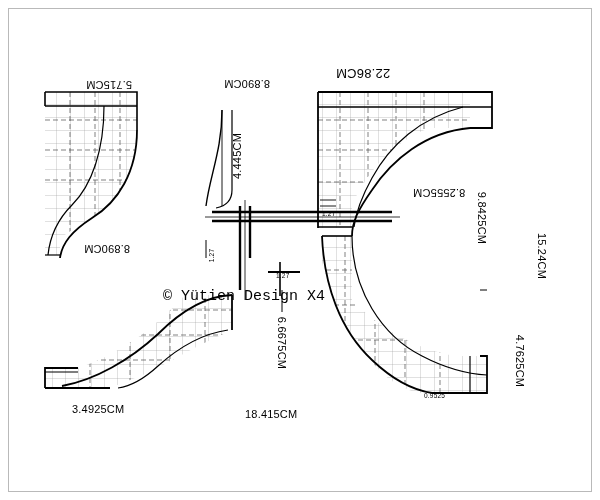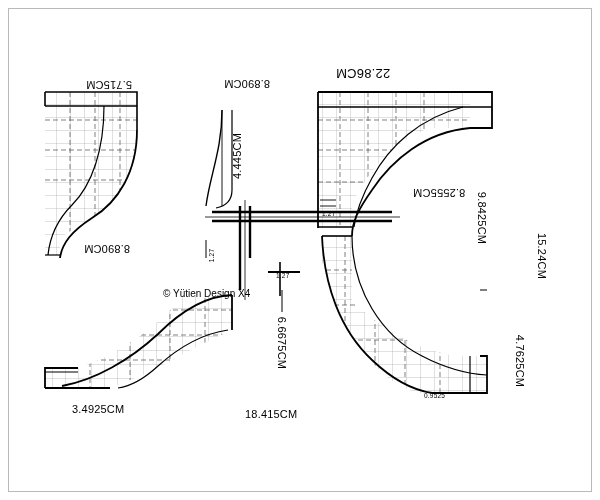--- a/index.html
+++ b/index.html
@@ -5,21 +5,21 @@
   html,body{margin:0;padding:0;background:#ffffff;}
   body{font-family:"Liberation Sans", sans-serif;}
   #root{position:relative;width:600px;height:500px;background:#ffffff;overflow:hidden;}
   #frame{position:absolute;left:8px;top:8px;width:584px;height:484px;border:1px solid #b9b9b9;box-sizing:border-box;}
   .dim{position:absolute;font-size:11px;color:#000;white-space:nowrap;letter-spacing:0.2px;}
   .dim.xs{font-size:6.5px;}
   .dim.big{font-size:13px;}
   .rot180{transform:rotate(180deg);transform-origin:center center;}
   .rot90{transform:rotate(90deg);transform-origin:center center;}
   .rot270{transform:rotate(-90deg);transform-origin:center center;}
-  .credit{position:absolute;font-size:10px;color:#000;white-space:nowrap;}
+  .credit{position:absolute;font-size:15px;color:#000;white-space:nowrap;font-family:Liberation Mono, monospace;}
   svg{position:absolute;left:0;top:0;}
 </style>
 </head>
 <body>
 
 <div id="root">
 
   <div id="frame"></div>
 
   <svg width="600" height="500">

